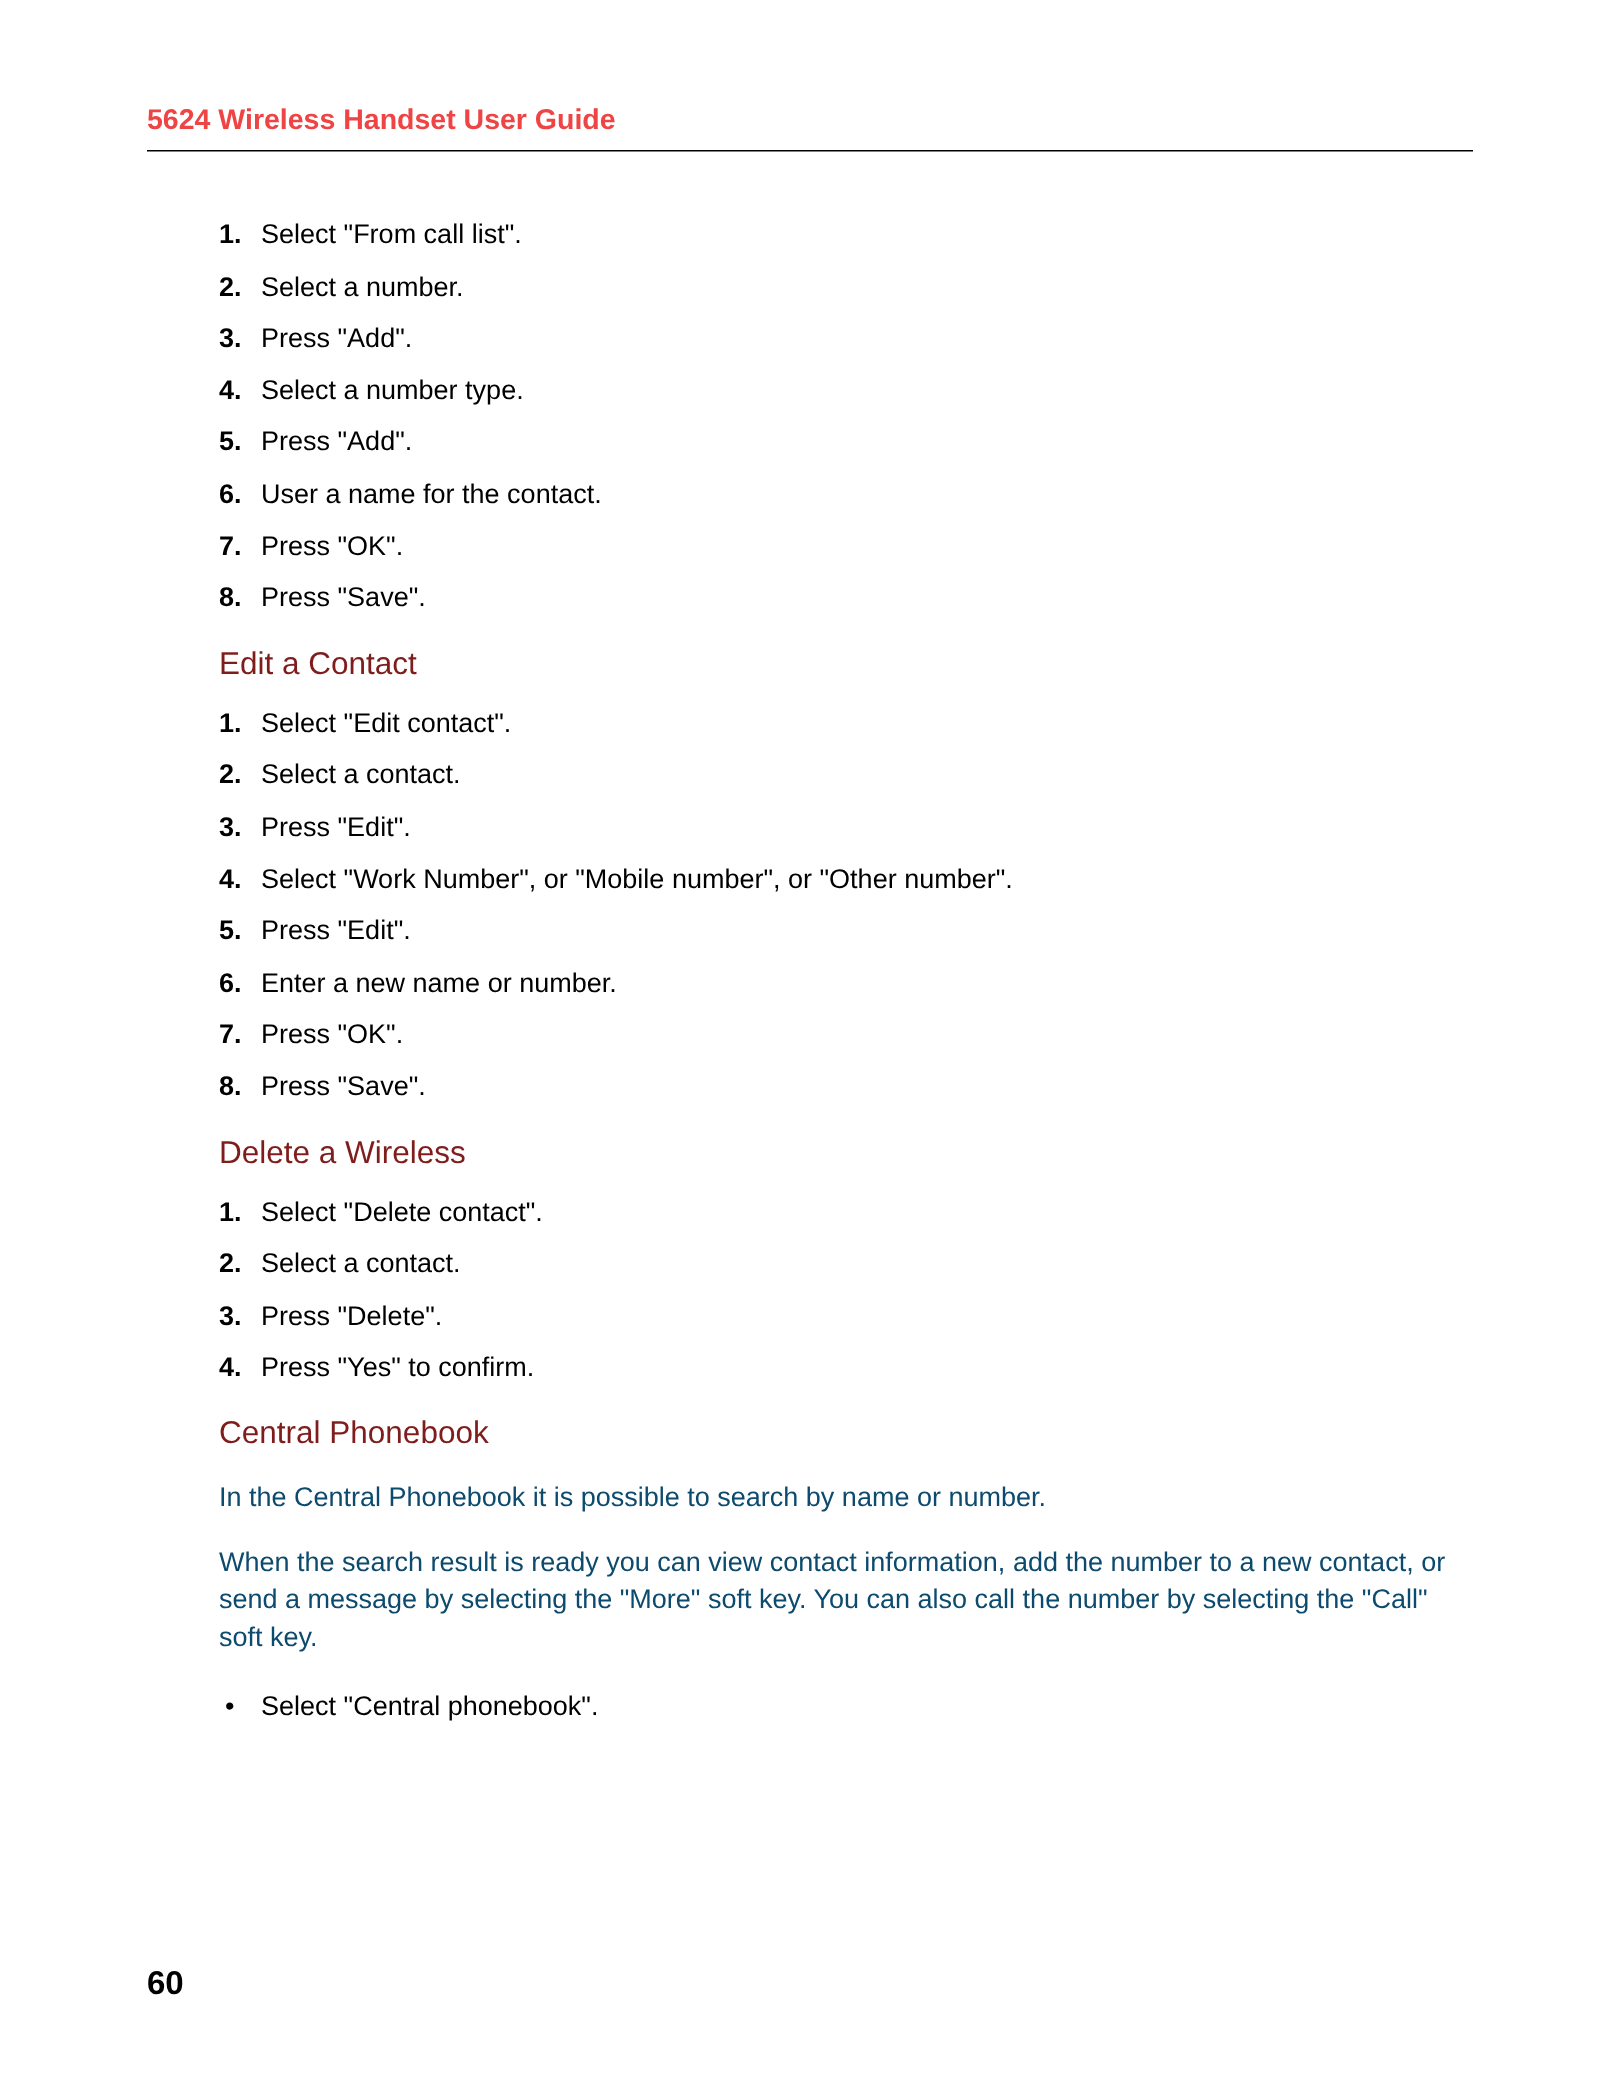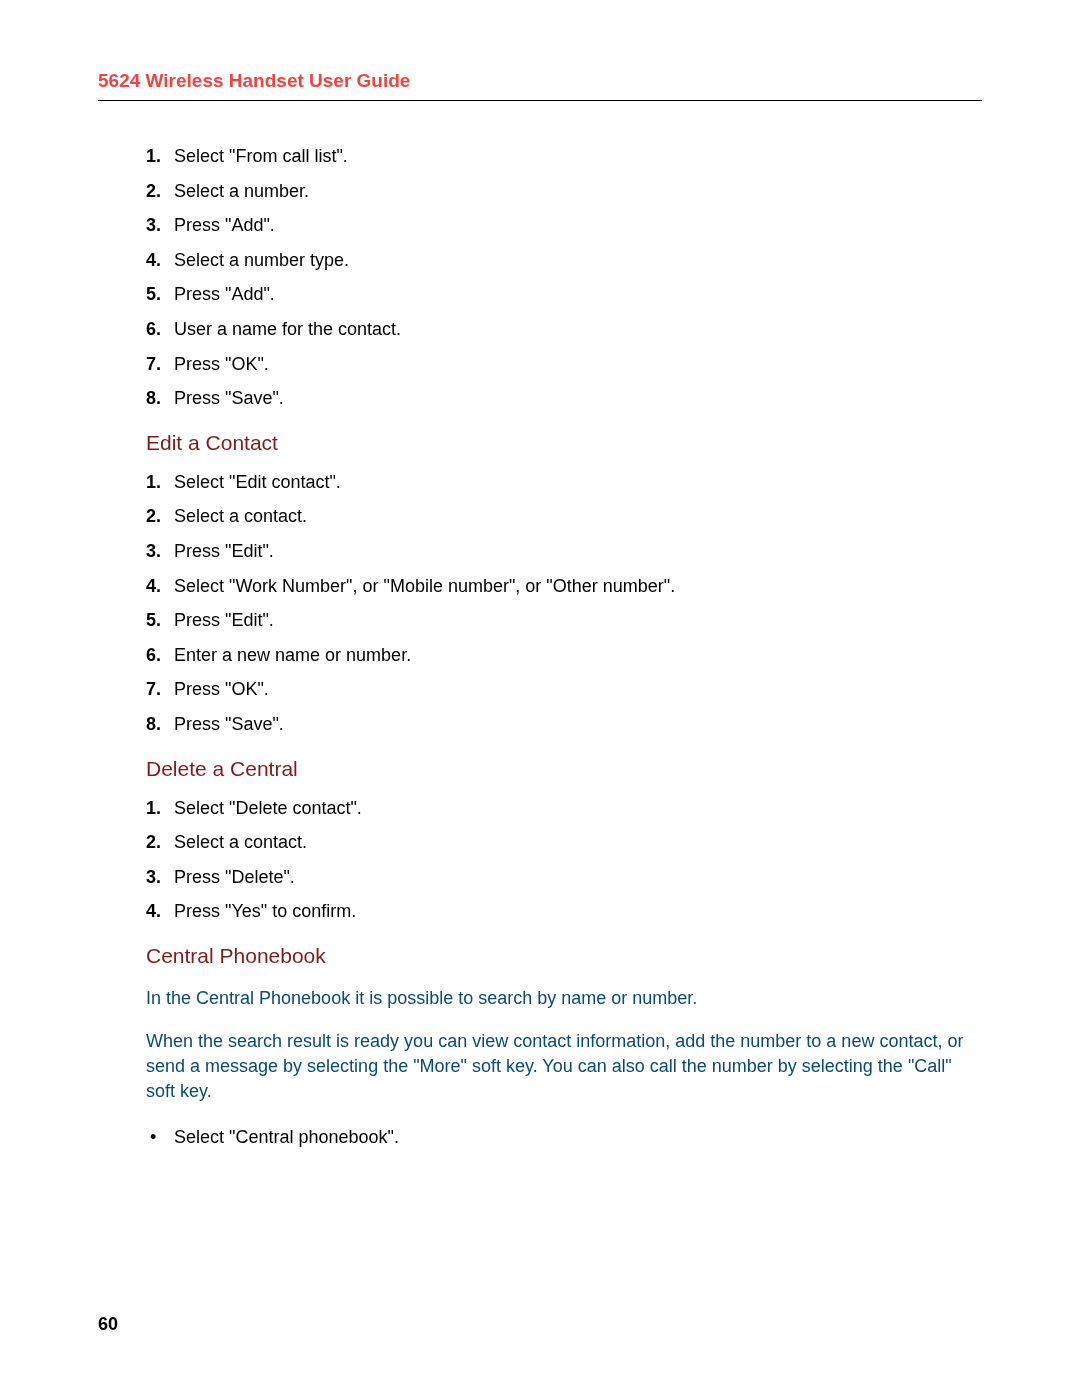--- a/index.html
+++ b/index.html
@@ -75,21 +75,21 @@
     }
     .bullet-mark {
       width: 28px;
       flex-shrink: 0;
       padding-left: 4px;
     }
     .page-number {
       position: absolute;
       bottom: 62px;
       left: 98px;
-      font-size: 18px;
+      font-size: 22px;
       font-weight: bold;
     }
   </style>
 </head>
 <body>
 
 <div class="page-container">
   <div class="header-title">5624 Wireless Handset User Guide</div>
 
   <div class="content-indent">
@@ -157,21 +157,21 @@
       <li>
           <span class="list-num">7.</span>
           <span>Press "OK".</span>
         </li>
       <li>
           <span class="list-num">8.</span>
           <span>Press "Save".</span>
         </li>
     </ol>
 
-    <div class="section-title-blue">Delete a Central</div>
+    <div class="section-title-blue">Delete a Wireless</div>
     <ol class="ordered-list">
       <li>
           <span class="list-num">1.</span>
           <span>Select "Delete contact".</span>
         </li>
       <li>
           <span class="list-num">2.</span>
           <span>Select a contact.</span>
         </li>
       <li>

